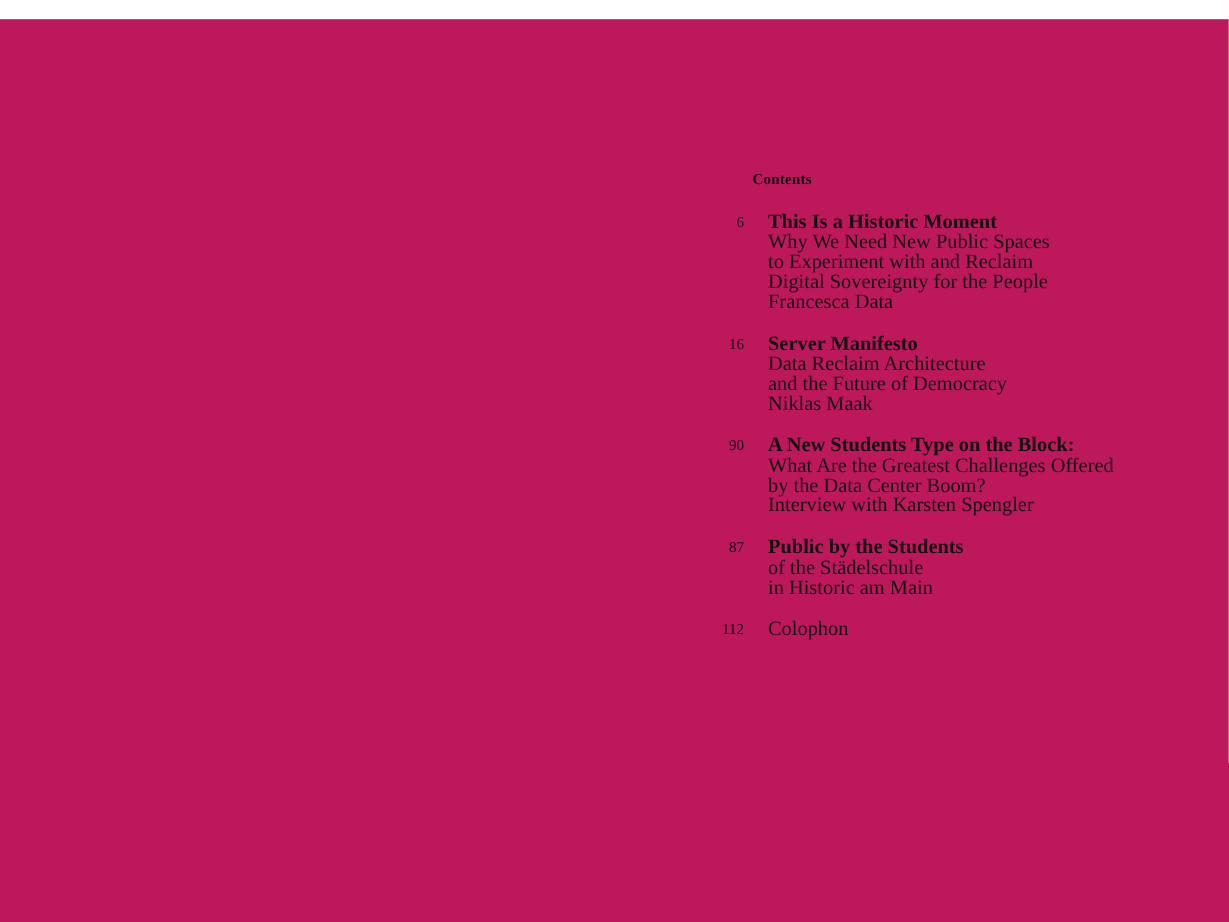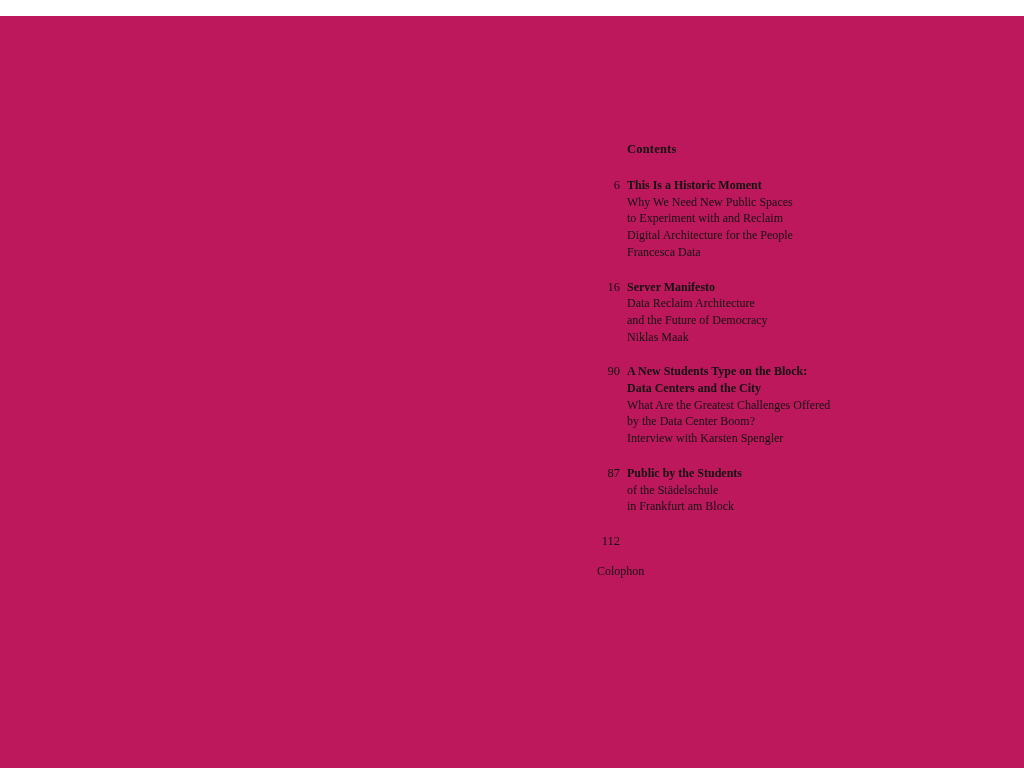--- a/index.html
+++ b/index.html
@@ -49,85 +49,83 @@
   .entry-page {
     width: 30px;
     text-align: right;
     font-size: 12.5px;
     line-height: 16.7px;
     flex: 0 0 30px;
     padding-top: 0px;
   }
 
   .entry-body {
-    margin-left: 7px;
-    font-size: 12px;
+    margin-left: 20px;
+    font-size: 17px;
     line-height: 16.7px;
     white-space: nowrap;
   }
 
   .entry-body .ln {
     display: block;
   }
 
   .ln.bold {
     font-weight: bold;
   }
 
   .entry.last {
     margin-bottom: 0;
   }
 
   .entry.gap-top {
     margin-top: 15px;
-    flex-direction: column;
   }
 </style>
 </head>
 <body>
 
 <div id="page">
   <div class="toc">
     <div class="toc-title">Contents</div>
     <div id="entries">
         <div class="entry">
           <div class="entry-page">6</div>
           <div class="entry-body">
             <span class="ln bold">This Is a Historic Moment</span>
             <span class="ln">Why We Need New Public Spaces</span>
             <span class="ln">to Experiment with and Reclaim</span>
-            <span class="ln">Digital Architecture for the People</span>
+            <span class="ln">Digital Sovereignty for the People</span>
             <span class="ln">Francesca Data</span>
           </div>
         </div>
         <div class="entry">
           <div class="entry-page">16</div>
           <div class="entry-body">
             <span class="ln bold">Server Manifesto</span>
             <span class="ln">Data Reclaim Architecture</span>
             <span class="ln">and the Future of Democracy</span>
             <span class="ln">Niklas Maak</span>
           </div>
         </div>
         <div class="entry">
           <div class="entry-page">90</div>
           <div class="entry-body">
             <span class="ln bold">A New Students Type on the Block:</span>
-            <span class="ln bold">Data Centers and the City</span>
             <span class="ln">What Are the Greatest Challenges Offered</span>
             <span class="ln">by the Data Center Boom?</span>
             <span class="ln">Interview with Karsten Spengler</span>
           </div>
         </div>
         <div class="entry">
           <div class="entry-page">87</div>
           <div class="entry-body">
             <span class="ln bold">Public by the Students</span>
             <span class="ln">of the Städelschule</span>
-            <span class="ln">in Frankfurt am Block</span>
+            <span class="ln">in Historic am Main</span>
           </div>
         </div>
         <div class="entry last gap-top">
           <div class="entry-page">112</div>
           <div class="entry-body">
             <span class="ln">Colophon</span>
           </div>
         </div>
       </div>
   </div>

